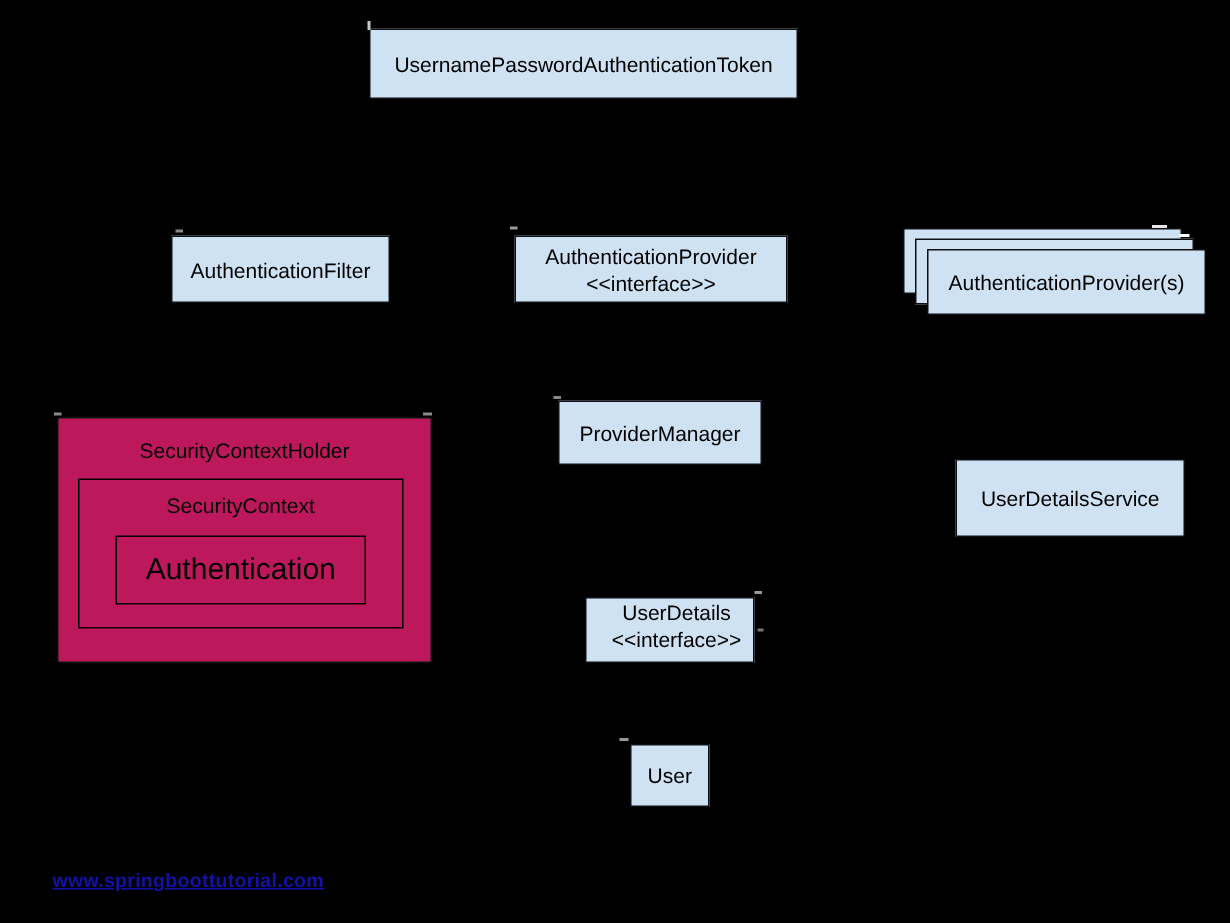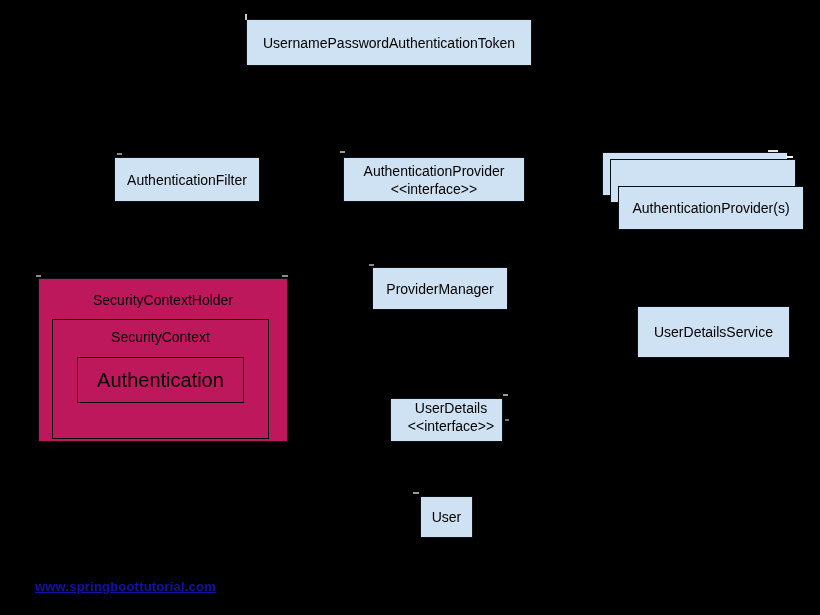--- a/index.html
+++ b/index.html
@@ -71,21 +71,20 @@
     border: 1px solid #0c0f14;
     box-sizing: border-box;
   }
   .stack .layer.front {
     display: flex;
     align-items: center;
     justify-content: center;
     font-size: 14px;
     color: #000;
     white-space: nowrap;
-    margin-top: 20px;
   }
   .left-text { justify-content: flex-start !important; text-align: left !important; padding-left: 9px; }
   .left-text span { text-align: left; }
   .footer-link {
     position: absolute;
     left: 35px;
     top: 579px;
     font-size: 13px;
     font-weight: bold;
     color: #1212a8;
@@ -125,21 +124,21 @@
   <div class="node" style="left:372px; top:267px; width:136px; height:43px;">
     <span>ProviderManager</span>
   </div>
 
   <div class="node" style="left:637px; top:306px; width:153px; height:52px;">
     <span>UserDetailsService</span>
   </div>
 
   <div class="container-node" style="left:38px; top:278px; width:250px; height:164px;">
     <span class="container-title">SecurityContextHolder</span>
-    <div class="inner-box" style="left:13px; top:40px; width:217px; height:120px;">
+    <div class="inner-box" style="left:13px; top:40px; width:217px; height:100px;">
       <span class="inner-title">SecurityContext</span>
       <div class="leaf-box" style="left:24px; top:37px; width:167px; height:46px; font-size:20px;">
         <span>Authentication</span>
       </div>
     </div>
   </div>
 
   <div class="node left-text" style="left:390px; top:398px; width:113px; height:44px;">
     <span>UserDetails</span>
     <span>&lt;&lt;interface&gt;&gt;</span>

